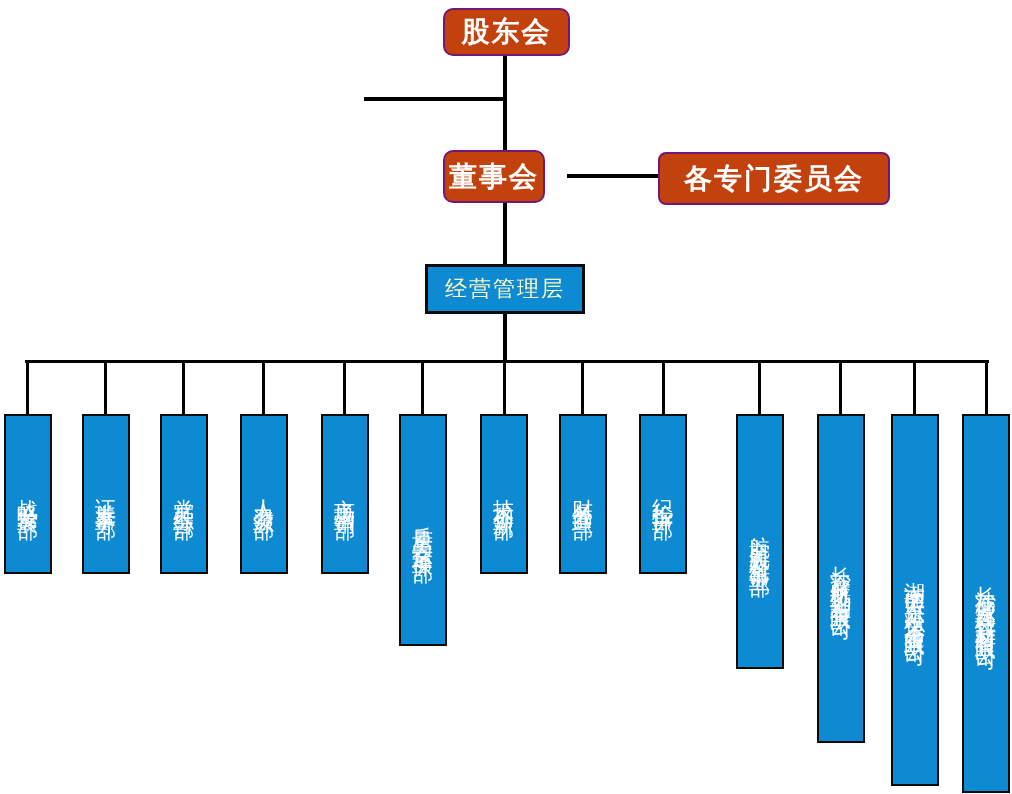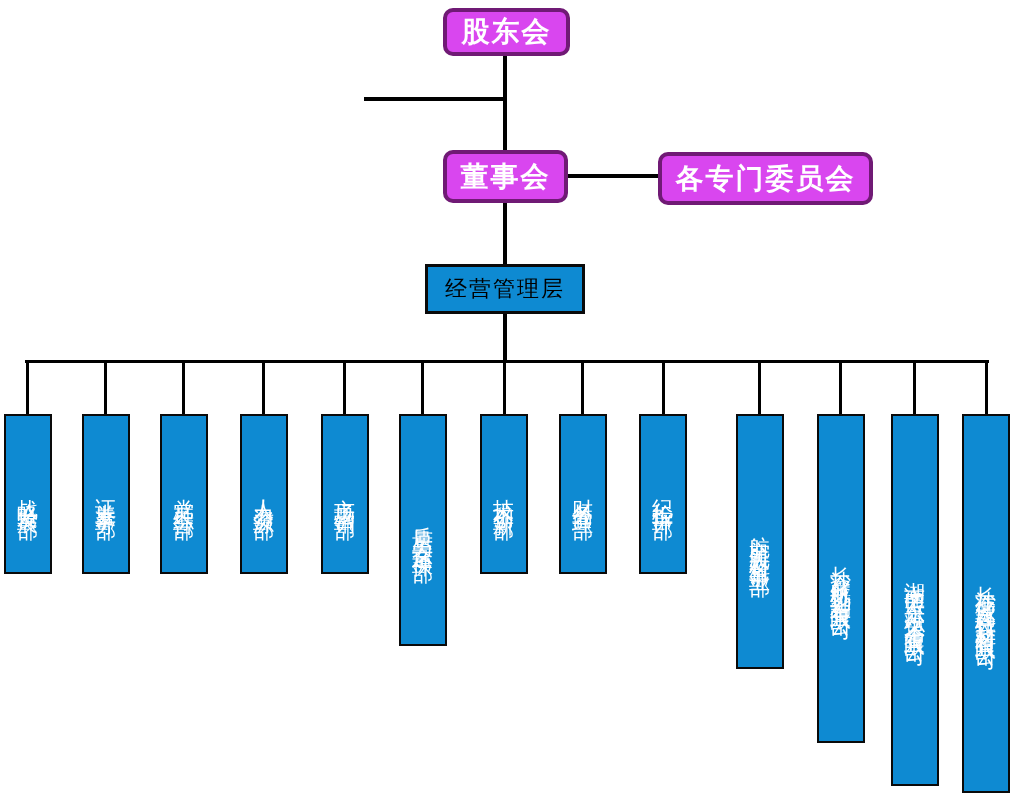--- a/index.html
+++ b/index.html
@@ -16,39 +16,39 @@
   .line { position: absolute; background: #000000; }
   .trunk { width: 4px; }
   .hline { height: 4px; }
   .dist  { height: 3px; }
   .drop  { width: 3px; }
 
   
   .node-round {
     position: absolute;
     box-sizing: border-box;
-    background: #d946ef;
-    border: 4px solid #701a75;
+    background: #c2410c;
+    border: 2px solid #701a75;
     border-radius: 10px;
     color: #ffffff;
     font-weight: bold;
     font-size: 28px;
     display: flex;
     align-items: center;
     justify-content: center;
     letter-spacing: 2px;
   }
 
   
   .node-rect {
     position: absolute;
     box-sizing: border-box;
     background: #0E8AD2;
     border: 3px solid #0A0A0A;
-    color: #000000;
+    color: #fef9c3;
     font-size: 22px;
     font-weight: 500;
     display: flex;
     align-items: center;
     justify-content: center;
     letter-spacing: 2px;
   }
 
   
   .dept {
@@ -96,25 +96,25 @@
   <div class="line drop" style="left:758px; top:361px; height:53px;"></div>
   <div class="line drop" style="left:839px; top:361px; height:53px;"></div>
   <div class="line drop" style="left:913px; top:361px; height:53px;"></div>
   <div class="line drop" style="left:985px; top:361px; height:53px;"></div>
 
   <div class="node-round" style="left:443px; top:8px; width:127px; height:48px;">
     <span>股东会</span>
   </div>
 
 
-  <div class="node-round" style="left:443px; top:150px; width:125px; height:53px;">
+  <div class="node-round" style="left:443px; top:150px; width:102px; height:53px;">
     <span>董事会</span>
   </div>
 
-  <div class="node-round" style="left:658px; top:152px; width:215px; height:53px;">
+  <div class="node-round" style="left:658px; top:152px; width:232px; height:53px;border-radius:8px;">
     <span>各专门委员会</span>
   </div>
 
   <div class="node-rect" style="left:425px; top:264px; width:160px; height:50px;">
     <span>经营管理层</span>
   </div>
 
   <div class="dept" style="left:4px;   height:160px;">
     <span class="vtext">战略发展部</span>
   </div>

